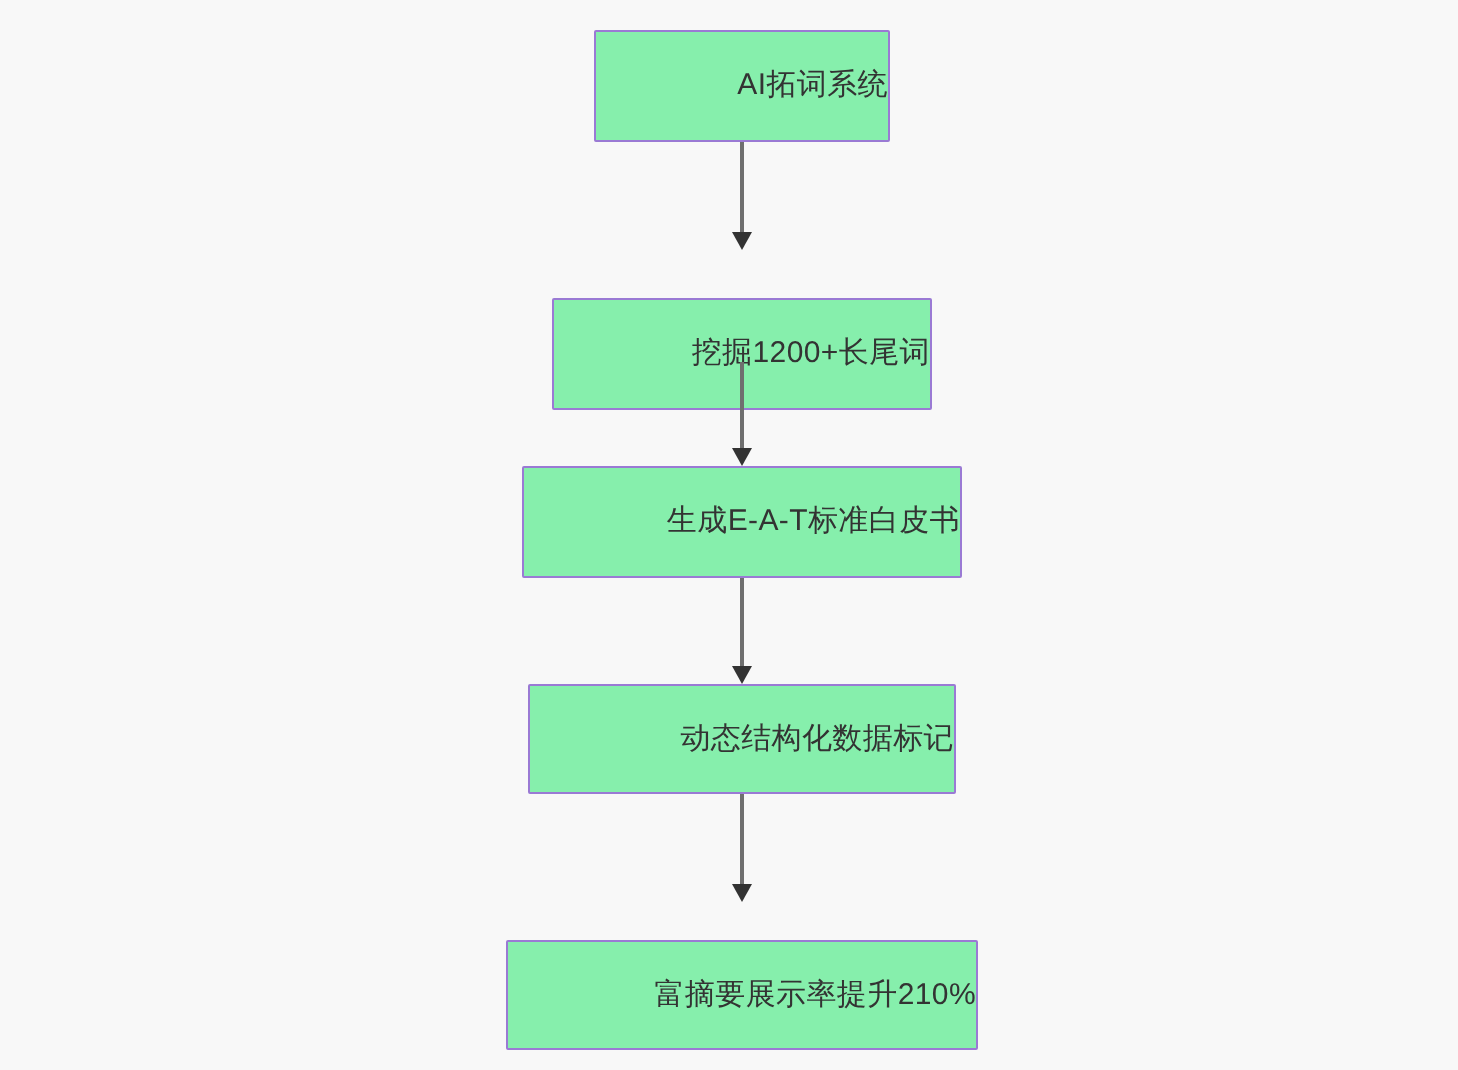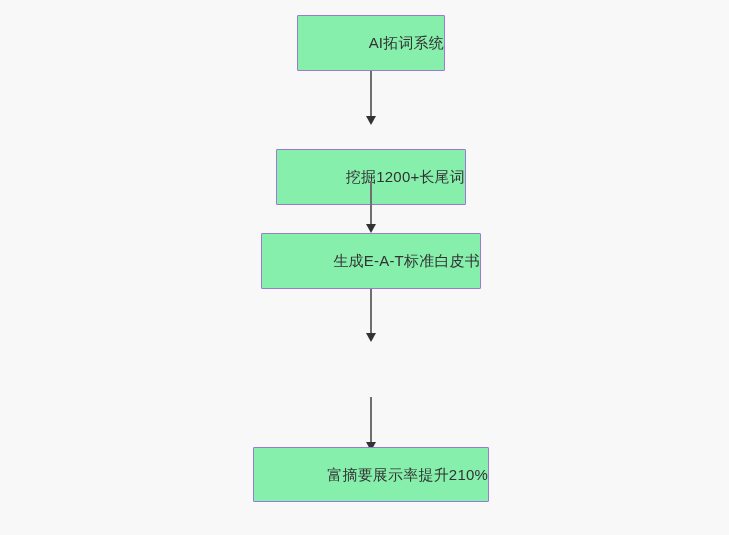--- a/index.html
+++ b/index.html
@@ -71,21 +71,21 @@
     border-left: 5.5px solid transparent;
     border-right: 5.5px solid transparent;
     border-top: 9px solid #333333;
   }
 
   
   .node-1 { top: 15px;  width: 148px; height: 56px; }
   .node-2 { top: 125px; width: 190px; height: 56px; margin-top: 24px; }
   .node-3 { top: 233px; width: 220px; height: 56px; padding-left: 40px; }
   .node-4 { top: 342px; width: 214px; height: 55px; }
-  .node-5 { top: 447px; width: 236px; height: 55px; }
+  .node-5 { top: 470px; width: 236px; height: 55px; }
 
   .conn-1 { top: 71px;  height: 54px; }
   .conn-2 { top: 181px; height: 52px; }
   .conn-3 { top: 289px; height: 53px; }
   .conn-4 { top: 397px; height: 54px; }
 </style>
 </head>
 <body>
 
 <div id="flowchart-canvas">
@@ -110,20 +110,23 @@
 
   <div class="flow-node node-3">
     <span class="flow-node-label">生成E-A-T标准白皮书</span>
   </div>
 
   <div class="flow-connector conn-3">
     <div class="connector-line" style="height:44px;"></div>
     <div class="connector-head"></div>
   </div>
 
+  <div class="flow-node node-4">
+    <span class="flow-node-label">动态结构化数据标记</span>
+  </div>
 
   <div class="flow-connector conn-4">
     <div class="connector-line" style="height:45px;"></div>
     <div class="connector-head"></div>
   </div>
 
   <div class="flow-node node-5">
     <span class="flow-node-label">富摘要展示率提升210%</span>
   </div>
 

